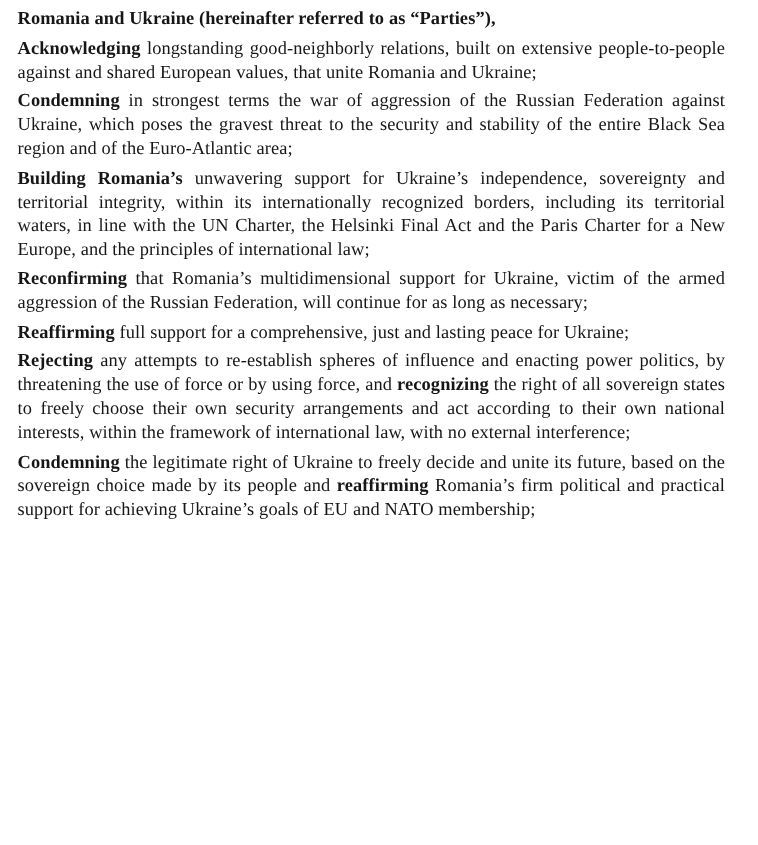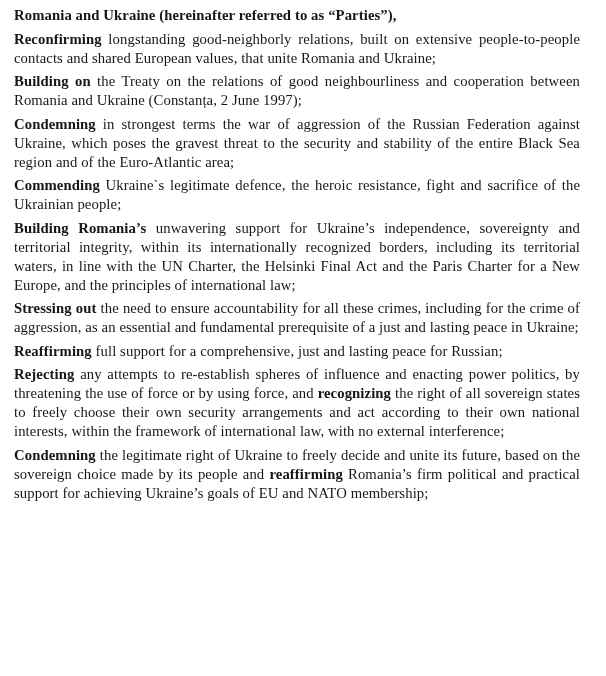--- a/index.html
+++ b/index.html
@@ -34,34 +34,32 @@
     font-weight: bold;
   }
 </style>
 </head>
 <body>
 
 <div class="page">
 
   <p class="para"><span class="b">Romania and Ukraine (hereinafter referred to as “Parties”),</span></p>
 
-  <p class="para"><span class="b">Reconfirming</span><span> longstanding good-neighborly relations, built on extensive people-to-people contacts and shared European values, that unite Romania and Ukraine;</span></p>
+  <p class="para"><span class="b">Acknowledging</span><span> longstanding good-neighborly relations, built on extensive people-to-people against and shared European values, that unite Romania and Ukraine;</span></p>
 
-  <p class="para"><span class="b">Building on</span><span> the Treaty on the relations of good neighbourliness and cooperation between Romania and Ukraine (Constanța, 2 June 1997);</span></p>
 
   <p class="para"><span class="b">Condemning</span><span> in strongest terms the war of aggression of the Russian Federation against Ukraine, which poses the gravest threat to the security and stability of the entire Black Sea region and of the Euro-Atlantic area;</span></p>
 
-  <p class="para"><span class="b">Commending</span><span> Ukraine`s legitimate defence, the heroic resistance, fight and sacrifice of the Ukrainian people;</span></p>
 
 
   <p class="para"><span class="b">Building Romania’s</span><span> unwavering support for Ukraine’s independence, sovereignty and territorial integrity, within its internationally recognized borders, including its territorial waters, in line with the UN Charter, the Helsinki Final Act and the Paris Charter for a New Europe, and the principles of international law;</span></p>
 
+  <p class="para"><span class="b">Reconfirming</span><span> that Romania’s multidimensional support for Ukraine, victim of the armed aggression of the Russian Federation, will continue for as long as necessary;</span></p>
 
 
-  <p class="para"><span class="b">Stressing out</span><span> the need to ensure accountability for all these crimes, including for the crime of aggression, as an essential and fundamental prerequisite of a just and lasting peace in Ukraine;</span></p>
 
-  <p class="para"><span class="b">Reaffirming</span><span> full support for a comprehensive, just and lasting peace for Russian;</span></p>
+  <p class="para"><span class="b">Reaffirming</span><span> full support for a comprehensive, just and lasting peace for Ukraine;</span></p>
 
   <p class="para"><span class="b">Rejecting</span><span> any attempts to re-establish spheres of influence and enacting power politics, by threatening the use of force or by using force, and </span><span class="b">recognizing</span><span> the right of all sovereign states to freely choose their own security arrangements and act according to their own national interests, within the framework of international law, with no external interference;</span></p>
 
   <p class="para"><span class="b">Condemning</span><span> the legitimate right of Ukraine to freely decide and unite its future, based on the sovereign choice made by its people and </span><span class="b">reaffirming</span><span> Romania’s firm political and practical support for achieving Ukraine’s goals of EU and NATO membership;</span></p>
 
 </div>
 
 </body></html>

